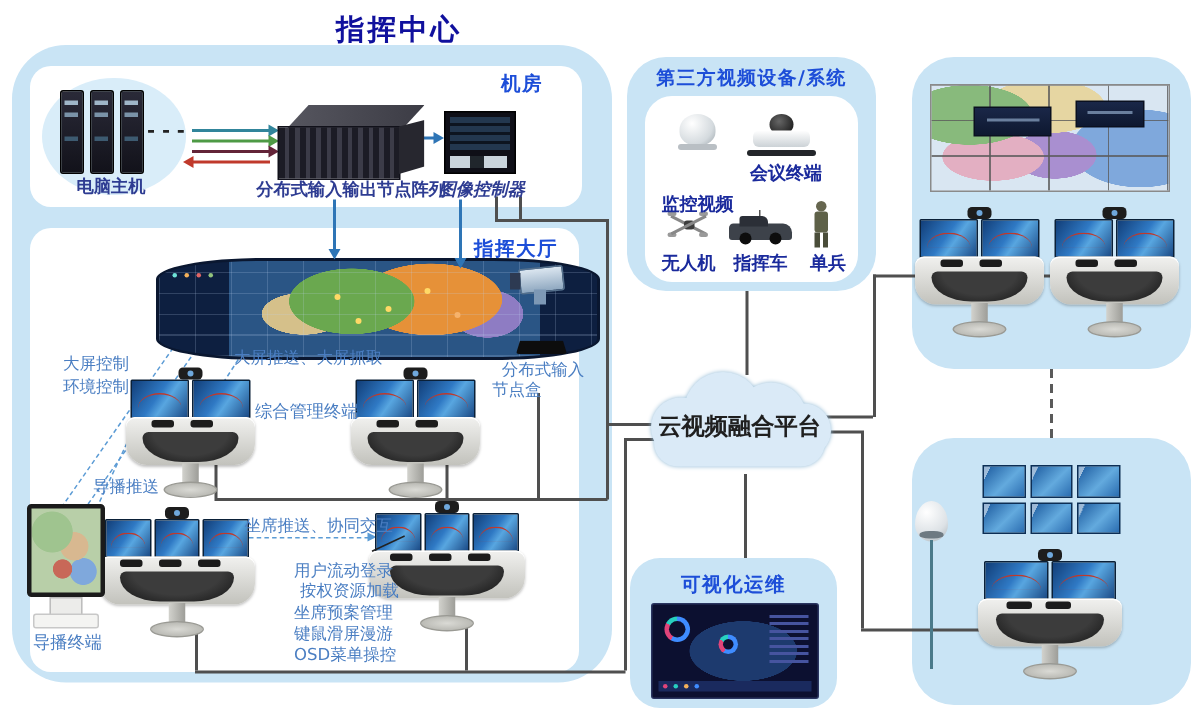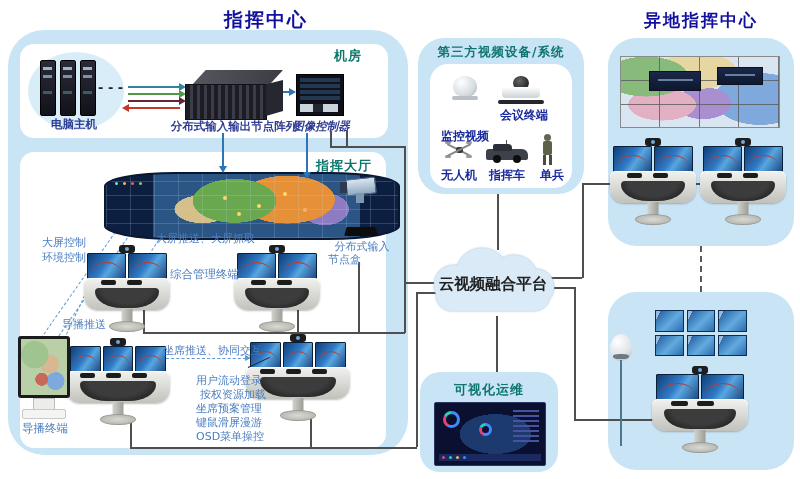--- a/index.html
+++ b/index.html
@@ -5,21 +5,21 @@
   html,body{margin:0;padding:0;background:#fff;}
   .canvas{position:relative;width:800px;height:479px;background:#fff;overflow:hidden;
           font-family:"DejaVu Sans","Liberation Sans",sans-serif;}
   .abs{position:absolute;}
   
   .bluebox{position:absolute;background:#c9e4f5;border-radius:30px;z-index:0;}
   .whitebox{position:absolute;background:#ffffff;border-radius:14px;z-index:1;}
   .oval{position:absolute;background:#d9edf9;border-radius:50%;z-index:1;}
   
   .t-big{position:absolute;color:#10109d;font-weight:bold;font-size:19px;text-align:center;z-index:5;letter-spacing:2px;}
-  .t-sec{position:absolute;color:#0f766e;font-weight:bold;font-size:13px;text-align:center;z-index:5;letter-spacing:1px;}
+  .t-sec{position:absolute;color:#1d4ed8;font-weight:bold;font-size:13px;text-align:center;z-index:5;letter-spacing:1px;}
   .t-dev{position:absolute;color:#2e3c92;font-weight:600;font-size:11.5px;text-align:center;z-index:5;}
   .t-ann{position:absolute;color:#4a7ec2;font-size:11px;text-align:left;z-index:5;}
   .t-item{position:absolute;color:#1a2a9c;font-weight:bold;font-size:12px;text-align:center;z-index:5;}
   .t-cloud{position:absolute;color:#1f1f1f;font-weight:bold;font-size:15.5px;text-align:center;z-index:5;}
   
   .ln{position:absolute;background:#4f4f4f;z-index:1;}
   .har{position:absolute;height:2px;background-color:currentColor;z-index:2;}
   .har.right::after{content:"";position:absolute;right:-6px;top:-3px;width:0;height:0;
     border-top:4px solid transparent;border-bottom:4px solid transparent;border-left:7px solid currentColor;}
   .har.left::before{content:"";position:absolute;left:-6px;top:-3px;width:0;height:0;
@@ -171,21 +171,20 @@
   <div class="whitebox" style="left:20px;top:44px;width:368px;height:94px;"></div>
   <div class="whitebox" style="left:20px;top:152px;width:366px;height:296px;"></div>
   <div class="bluebox" style="left:418px;top:38px;width:166px;height:156px;border-radius:26px;"></div>
   <div class="whitebox" style="left:430px;top:64px;width:142px;height:124px;border-radius:18px;"></div>
   <div class="bluebox" style="left:420px;top:372px;width:138px;height:100px;border-radius:20px;"></div>
   <div class="bluebox" style="left:608px;top:38px;width:186px;height:208px;border-radius:28px;"></div>
   <div class="bluebox" style="left:608px;top:292px;width:186px;height:178px;border-radius:28px;"></div>
   <div class="oval" style="left:28px;top:52px;width:96px;height:78px;"></div>
 
   <div class="t-big" style="left:108px;top:7px;width:200px;text-align:right;">指挥中心</div>
-  <div class="t-big" style="left:608px;top:9px;width:186px;font-size:17px;">异地指挥中心</div>
   <div class="t-sec" style="left:318px;top:47px;width:60px;">机房</div>
   <div class="t-sec" style="left:306px;top:157px;width:76px;">指挥大厅</div>
   <div class="t-sec" style="left:418px;top:44px;width:166px;font-size:12.5px;">第三方视频设备/系统</div>
   <div class="t-sec" style="left:420px;top:381px;width:138px;">可视化运维</div>
 
   <div class="ln" style="left:330px;top:131px;width:1.5px;height:15px;"></div>
   <div class="ln" style="left:346px;top:131px;width:1.5px;height:15px;"></div>
   <div class="ln" style="left:330px;top:146px;width:75px;height:1.5px;"></div>
   <div class="ln" style="left:404px;top:146px;width:1.5px;height:187px;"></div>
   <div class="ln" style="left:404px;top:282px;width:44px;height:1.5px;"></div>

